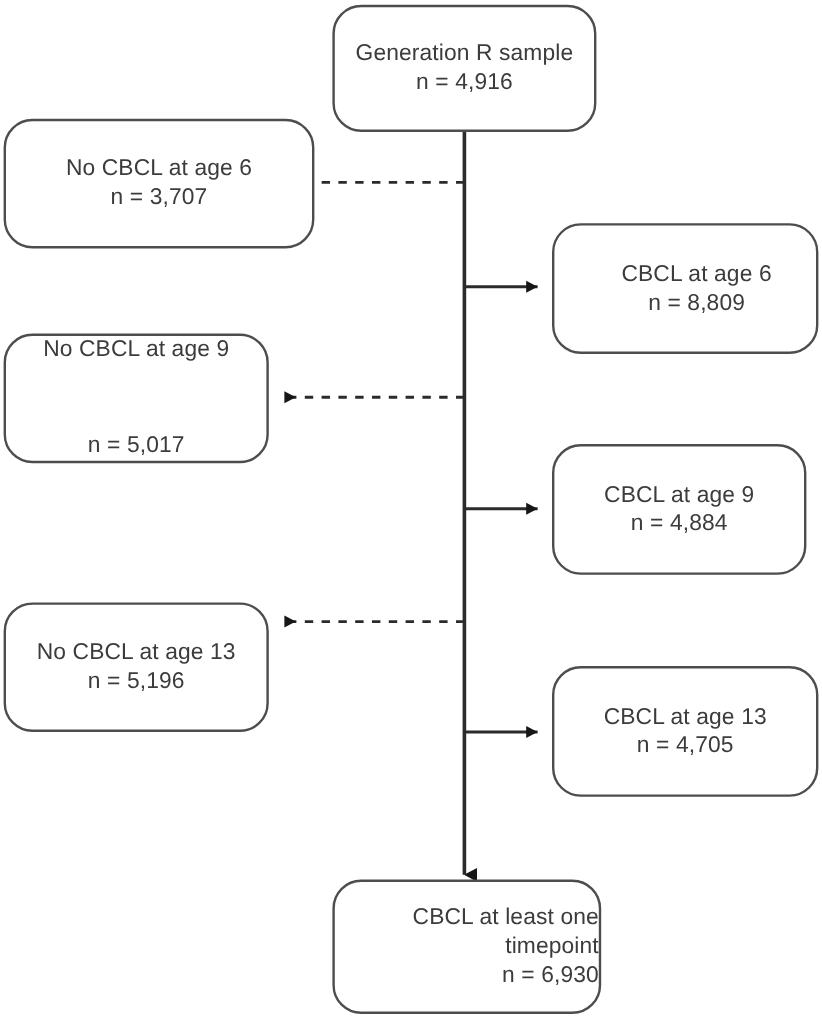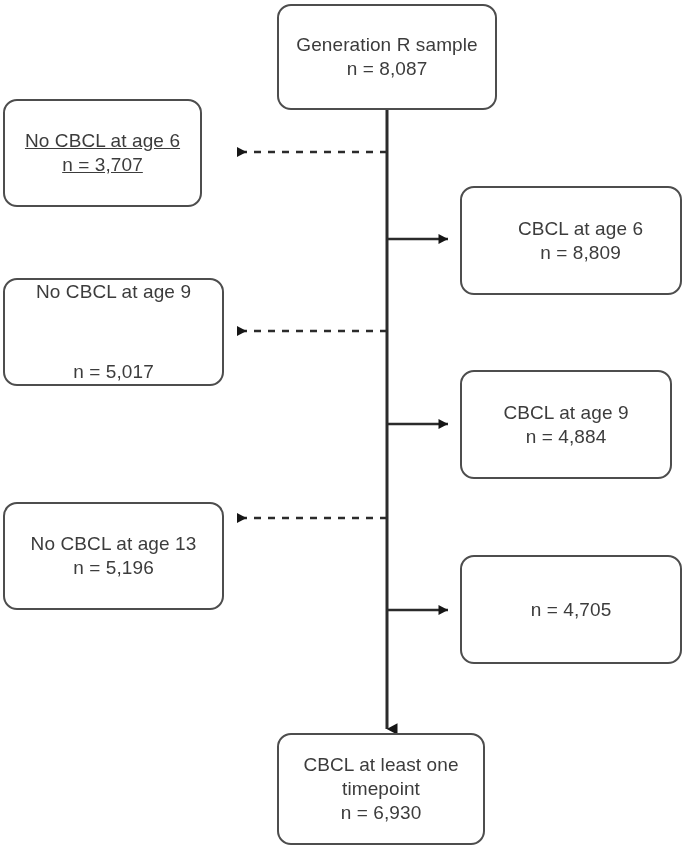--- a/index.html
+++ b/index.html
@@ -21,48 +21,48 @@
     top: 0;
     width: 685px;
     height: 851px;
     pointer-events: none;
   }
   .node-box {
     position: absolute;
     box-sizing: border-box;
     background: #ffffff;
     border: 2px solid #4d4d4d;
-    border-radius: 14px;
+    border-radius: 24px;
     display: flex;
     flex-direction: column;
     align-items: center;
     justify-content: center;
     text-align: center;
     color: #3c3c3c;
     font-size: 19px;
     line-height: 1.26;
     letter-spacing: 0.1px;
     z-index: 2;
   }
   .node-line {
     display: block;
     white-space: nowrap;
   }
   
   #node-source { left: 277px; top: 4px; width: 220px; height: 106px; }
   
-  #node-excluded-age6  { left: 3px;  top: 99px;  width: 199px; height: 108px; text-decoration: underline; }
+  #node-excluded-age6  { left: 3px;  top: 99px;  width: 259px; height: 108px; }
   #node-excluded-age9  { left: 3px;  top: 278px; width: 221px; height: 108px; justify-content: space-between; }
   #node-excluded-age13 { left: 3px;  top: 462px; width: 221px; height: 108px; margin-top: 40px; }
   
   #node-included-age6  { left: 460px; top: 186px; width: 222px; height: 109px; padding-left: 19px; }
   #node-included-age9  { left: 460px; top: 370px; width: 212px; height: 109px; }
   #node-included-age13 { left: 460px; top: 555px; width: 222px; height: 109px; }
   
-  #node-outcome { left: 277px; top: 733px; width: 208px; height: 112px; }
+  #node-outcome { left: 277px; top: 733px; width: 224px; height: 112px; align-items: flex-end; }
 </style>
 </head>
 <body>
 
 <div id="flowchart-root">
 
   <svg id="connector-layer" viewBox="0 0 685 851" width="685" height="851" xmlns="http://www.w3.org/2000/svg">
     <defs>
       <marker id="arrow-left" markerWidth="11" markerHeight="11" refX="10" refY="5.5" orient="auto" markerUnits="userSpaceOnUse">
         <path d="M 10,0.5 L 10,10.5 L 0.5,5.5 Z" fill="#161616"></path>
@@ -81,21 +81,21 @@
     <line x1="387" y1="331" x2="237" y2="331" stroke="#2b2b2b" stroke-width="2.4" stroke-dasharray="7 7" marker-end="url(#arrow-left)"></line>
     <line x1="387" y1="518" x2="237" y2="518" stroke="#2b2b2b" stroke-width="2.4" stroke-dasharray="7 7" marker-end="url(#arrow-left)"></line>
 
     <line x1="387" y1="239" x2="448" y2="239" stroke="#2b2b2b" stroke-width="2.6" marker-end="url(#arrow-right)"></line>
     <line x1="387" y1="424" x2="448" y2="424" stroke="#2b2b2b" stroke-width="2.6" marker-end="url(#arrow-right)"></line>
     <line x1="387" y1="610" x2="448" y2="610" stroke="#2b2b2b" stroke-width="2.6" marker-end="url(#arrow-right)"></line>
   </svg>
 
   <div class="node-box" id="node-source">
     <span class="node-line">Generation R sample</span>
-    <span class="node-line">n = 8,087</span>
+    <span class="node-line">n = 4,916</span>
   </div>
 
   <div class="node-box" id="node-excluded-age6">
     <span class="node-line">No CBCL at age 6</span>
     <span class="node-line">n = 3,707</span>
   </div>
   <div class="node-box" id="node-excluded-age9">
     <span class="node-line">No CBCL at age 9</span>
     <span class="node-line">n = 5,017</span>
   </div>
@@ -106,20 +106,21 @@
 
   <div class="node-box" id="node-included-age6">
     <span class="node-line">CBCL at age 6</span>
     <span class="node-line">n = 8,809</span>
   </div>
   <div class="node-box" id="node-included-age9">
     <span class="node-line">CBCL at age 9</span>
     <span class="node-line">n = 4,884</span>
   </div>
   <div class="node-box" id="node-included-age13">
+    <span class="node-line">CBCL at age 13</span>
     <span class="node-line">n = 4,705</span>
   </div>
 
   <div class="node-box" id="node-outcome">
     <span class="node-line">CBCL at least one</span>
     <span class="node-line">timepoint</span>
     <span class="node-line">n = 6,930</span>
   </div>
 
 </div>

